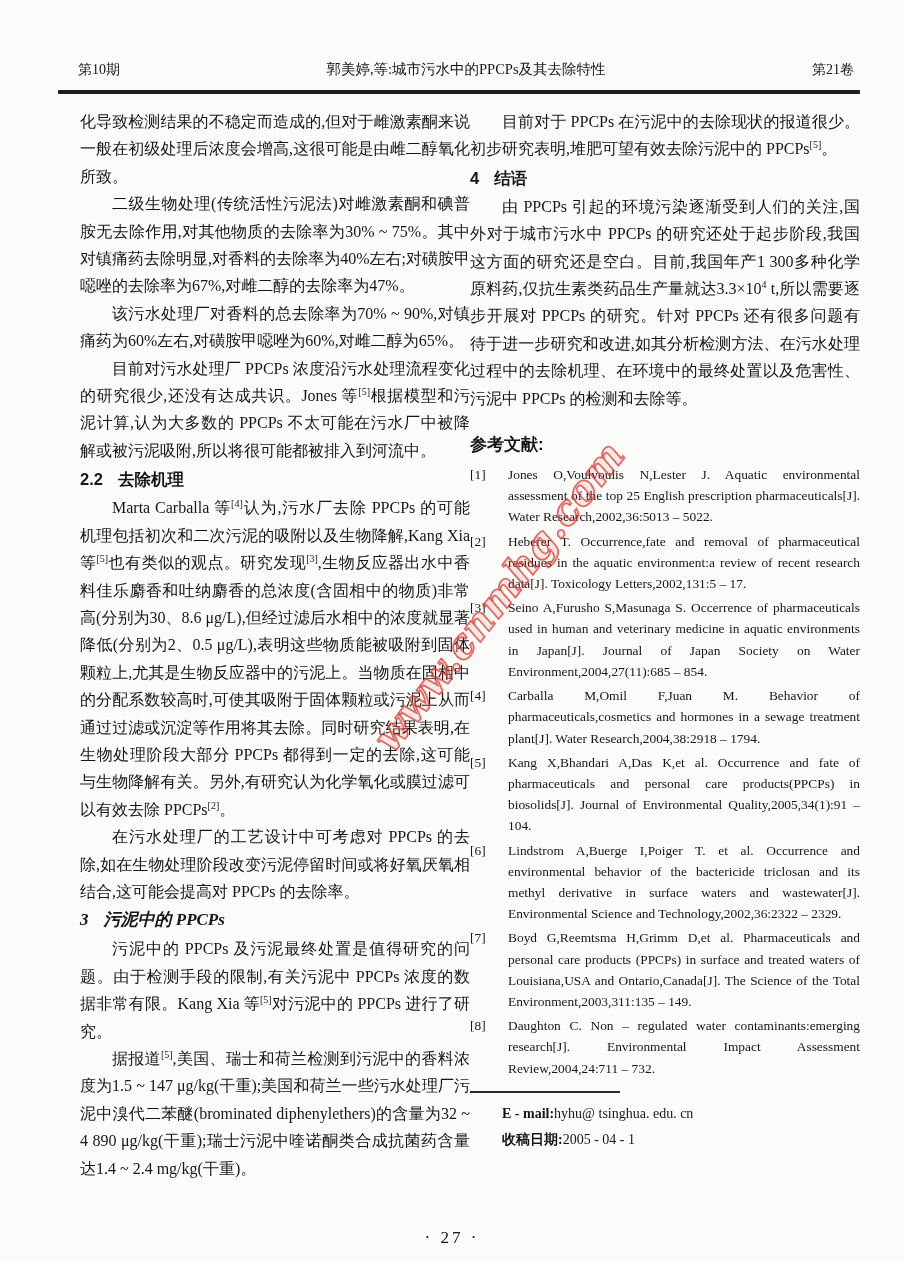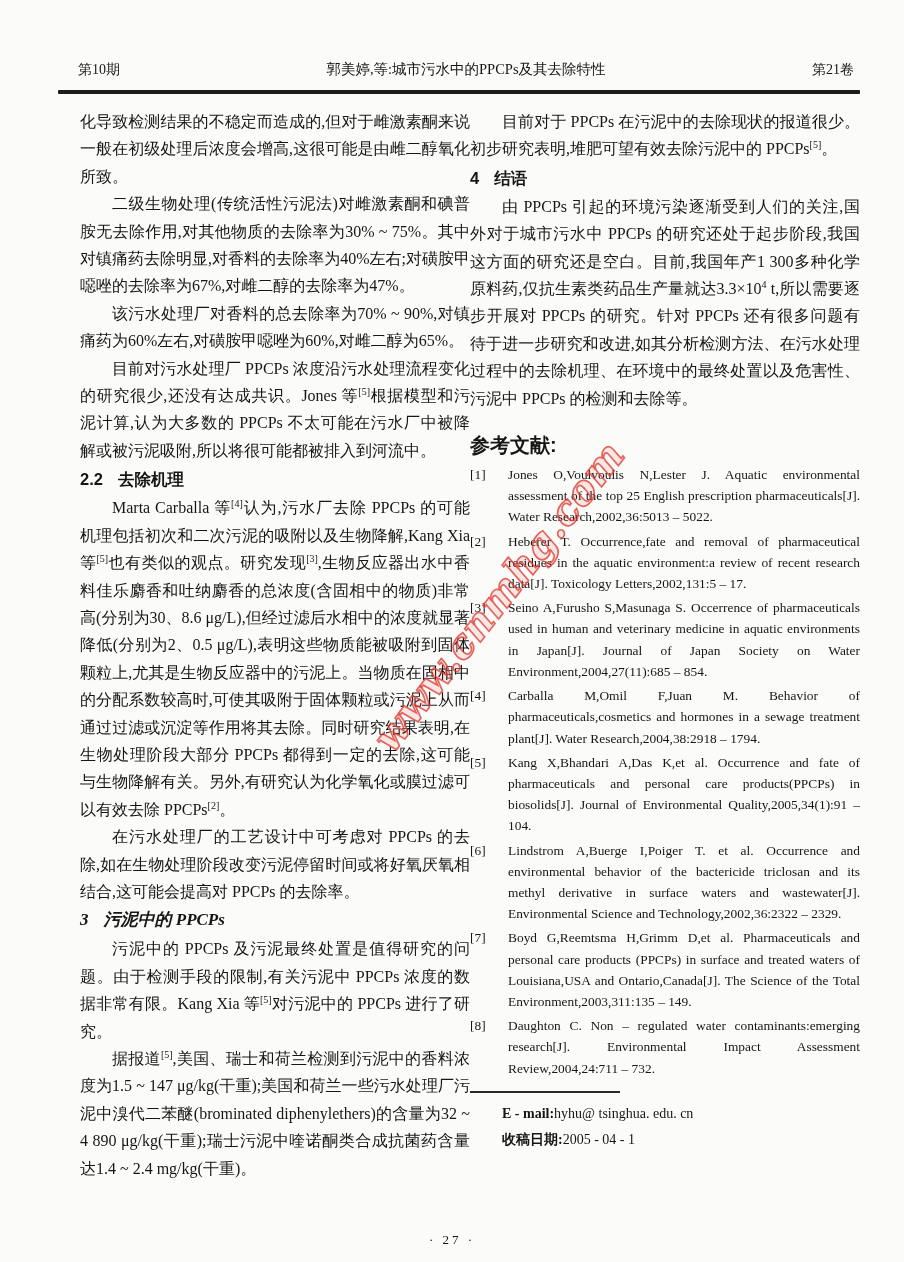--- a/index.html
+++ b/index.html
@@ -35,36 +35,36 @@
     line-height:28px; margin:1px 0;
     font-family:"Liberation Sans","DejaVu Sans",sans-serif;
   }
   .sec-head.kai {
     font-family:"Liberation Serif","DejaVu Serif",serif;
     font-style:italic; font-size:17px;
   }
   
   .refs-header {
     font-family:"Liberation Sans","DejaVu Sans",sans-serif;
-    font-weight:bold; font-size:20px; margin:22px 0 8px; line-height:22px;
+    font-weight:bold; font-size:17px; margin:22px 0 8px; line-height:22px;
   }
   .ref-item {
     display:grid; grid-template-columns:38px 1fr;
     font-size:13.4px; line-height:21.2px; margin-bottom:3px;
     text-align:justify;
   }
   
   .footnote { margin-top:12px; font-size:14px; line-height:26px; }
   .footnote-rule { width:150px; border-top:2px solid #2a2a2a; margin-bottom:8px; }
   .footnote-line { padding-left:32px; }
   .fn-label { font-weight:bold;font-family:Liberation Serif, serif; }
   
   .page-number {
     position:absolute; bottom:14px; left:0; right:0;
-    text-align:center; font-size:13px; letter-spacing:3px;
+    text-align:center; font-size:17px; letter-spacing:3px;
   }
   
   .watermark {
     position:absolute; left:316px; top:588px; width:340px;
     transform:rotate(-52deg); transform-origin:center;
     font-size:40px; font-style:italic; font-weight:bold;
     font-family:"DejaVu Serif","Liberation Serif",serif;
     color:rgba(221,59,49,0.10);
     -webkit-text-stroke:1.7px rgba(221,59,49,0.78);
     letter-spacing:0.5px; pointer-events:none; z-index:5;

